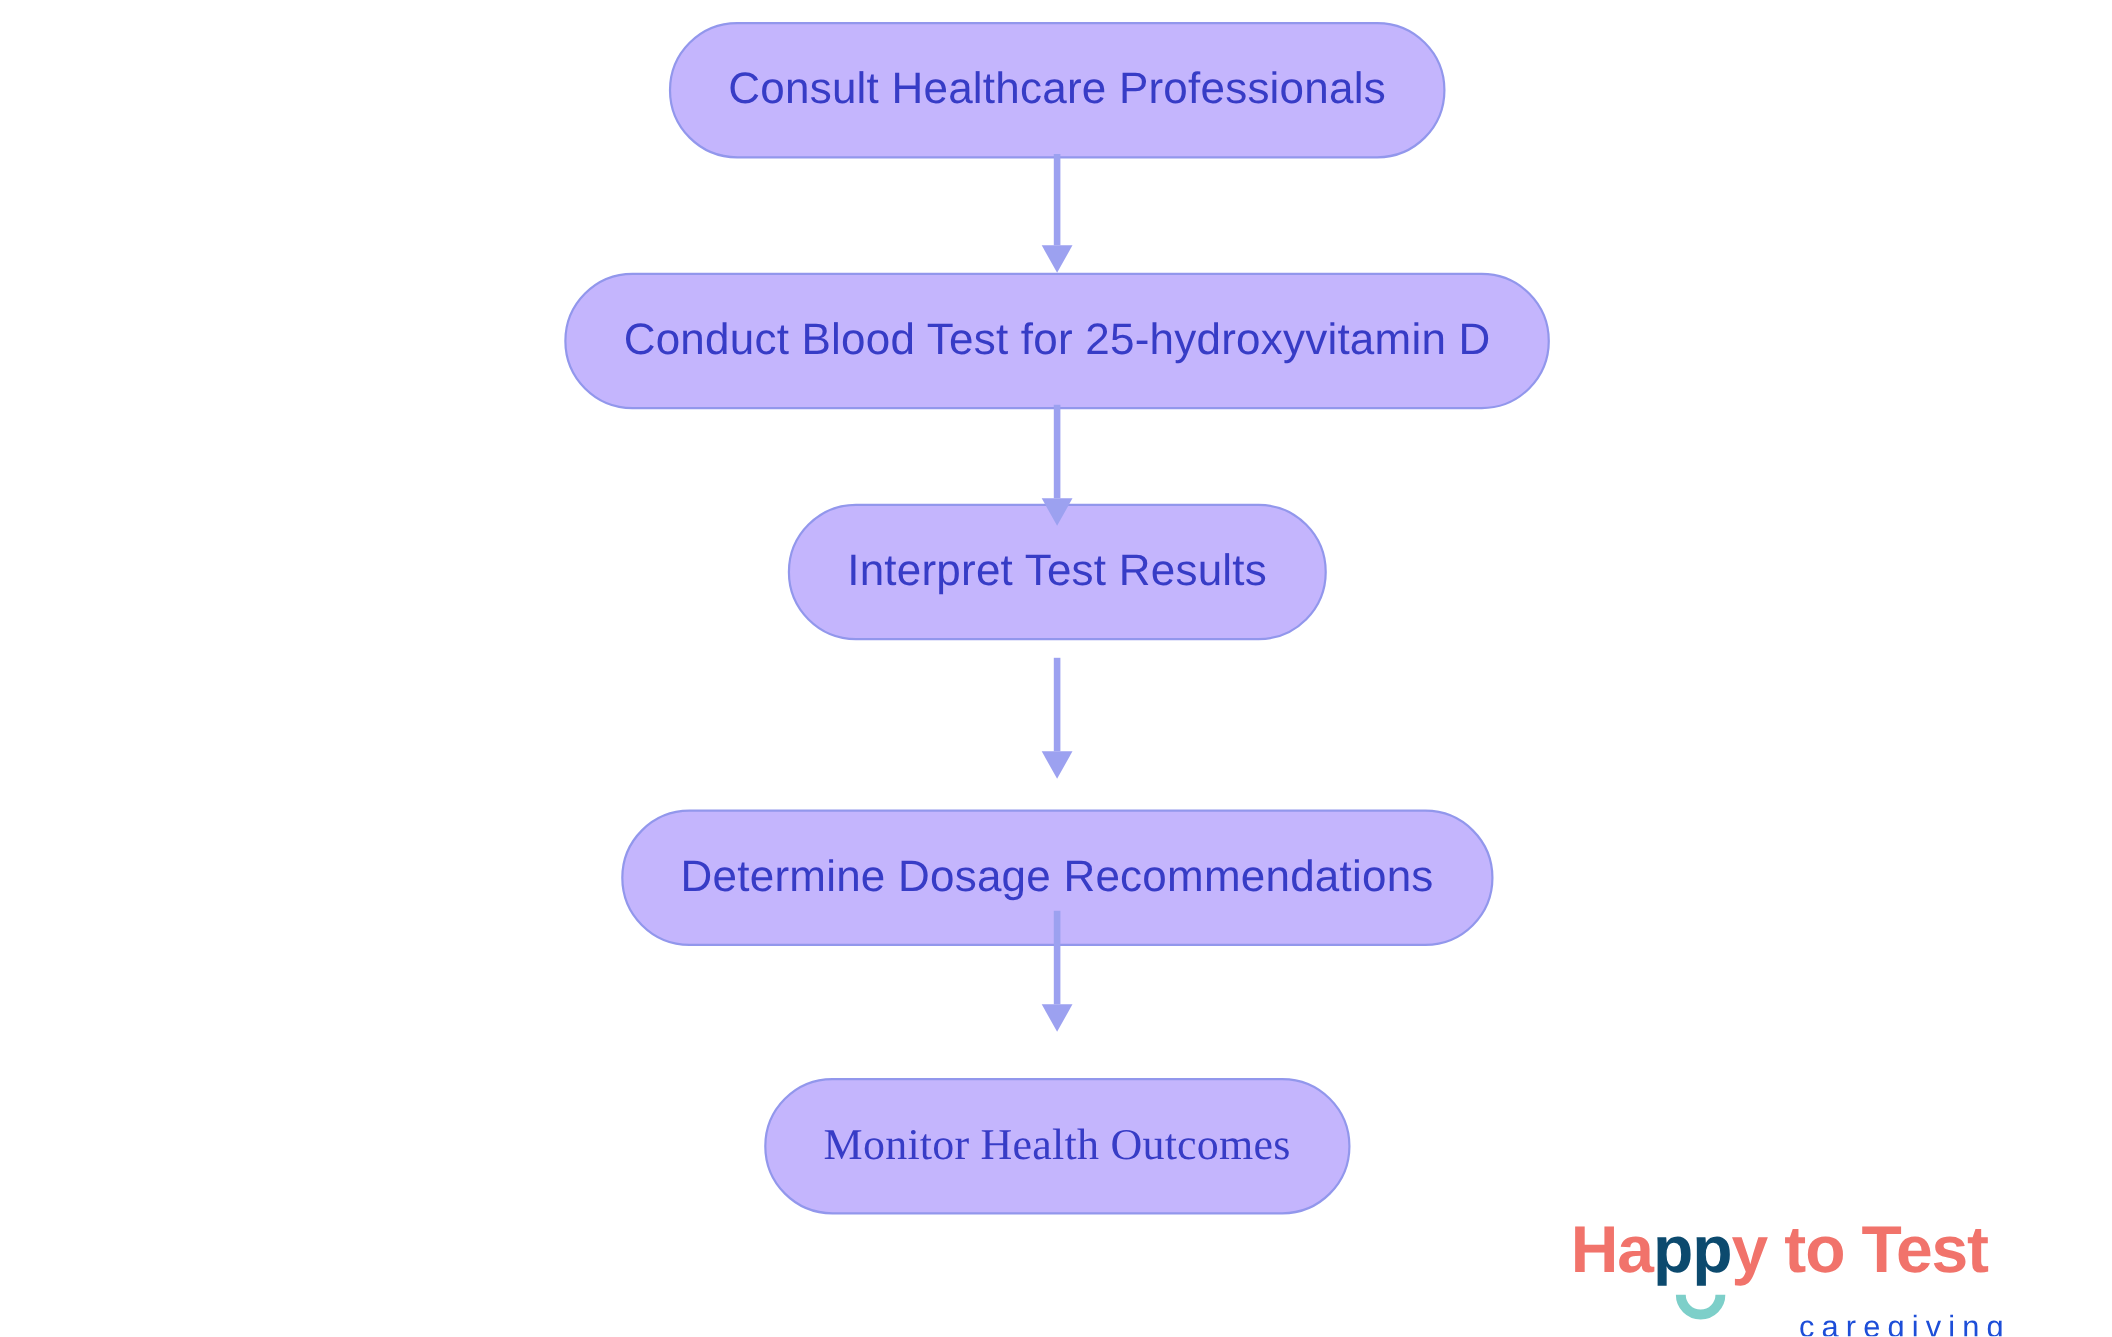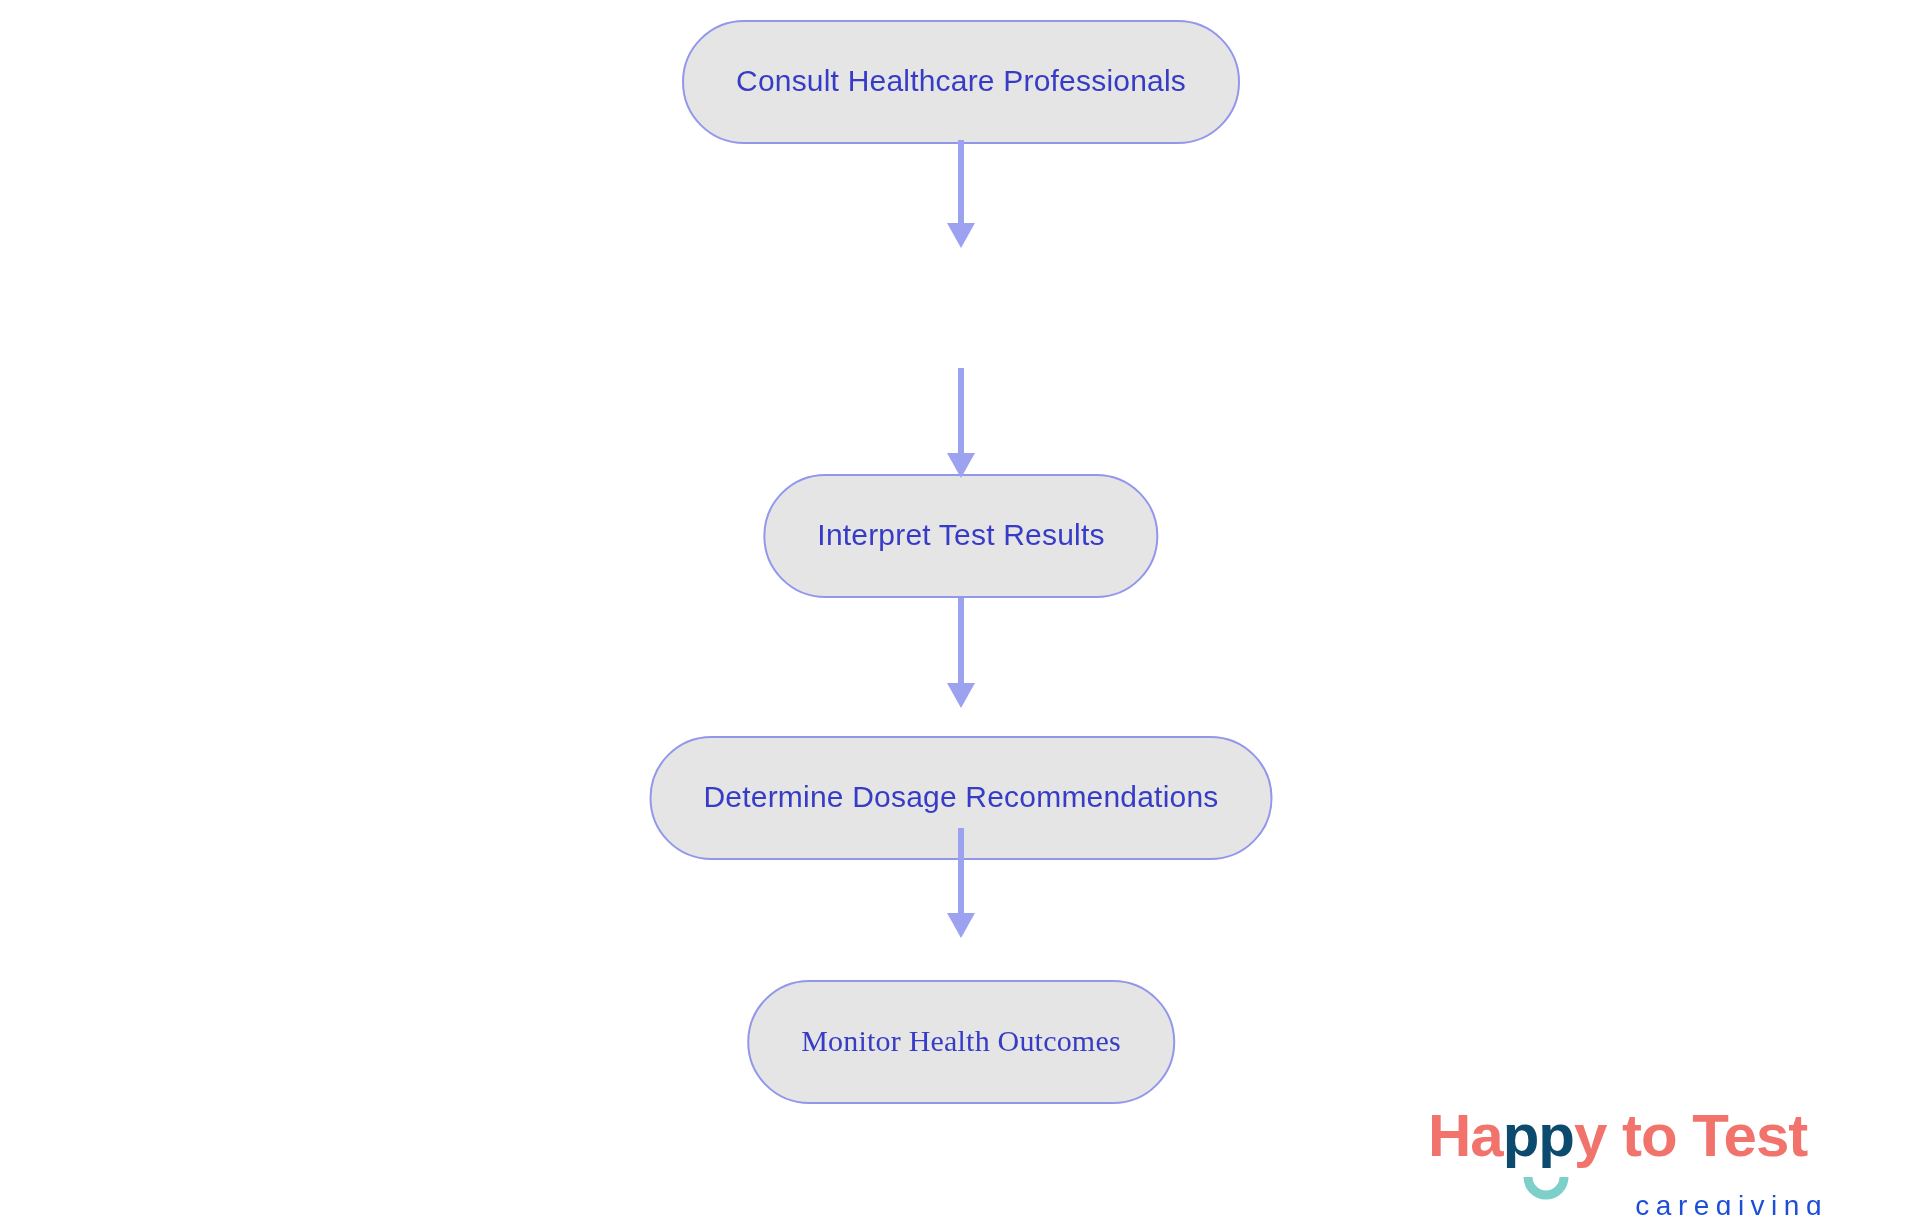--- a/index.html
+++ b/index.html
@@ -18,25 +18,25 @@
 
   
   .node {
     position: absolute;
     left: 961px;
     transform: translateX(-50%);
     height: 120px;
     line-height: 118px;
     padding: 0 52px;
     box-sizing: content-box;
-    background: #e5e5e5;
+    background: #c4b5fd;
     border: 2px solid #9297EC;
     border-radius: 62px;
     color: #373CC6;
-    font-size: 30px;
+    font-size: 40px;
     font-weight: 400;
     letter-spacing: 0.2px;
     white-space: nowrap;
     text-align: right;
   }
 
   
   .arrow {
     position: absolute;
     left: 961px;
@@ -97,22 +97,23 @@
     margin-top: 28px;
   }
 </style>
 </head>
 <body>
 
 <div class="canvas">
 
   <div class="node" style="top: 20px;">Consult Healthcare Professionals</div>
 
+  <div class="node" style="top: 248px;">Conduct Blood Test for 25-hydroxyvitamin D</div>
 
-  <div class="node" style="top: 474px;">Interpret Test Results</div>
+  <div class="node" style="top: 458px;">Interpret Test Results</div>
 
   <div class="node" style="top: 736px;">Determine Dosage Recommendations</div>
 
   <div class="node" style="top: 980px; font-family: Liberation Serif, serif;">Monitor Health Outcomes</div>
 
   <div class="arrow" style="top: 140px; height: 108px;">
     <div class="shaft"></div>
     <div class="head"></div>
   </div>
 

